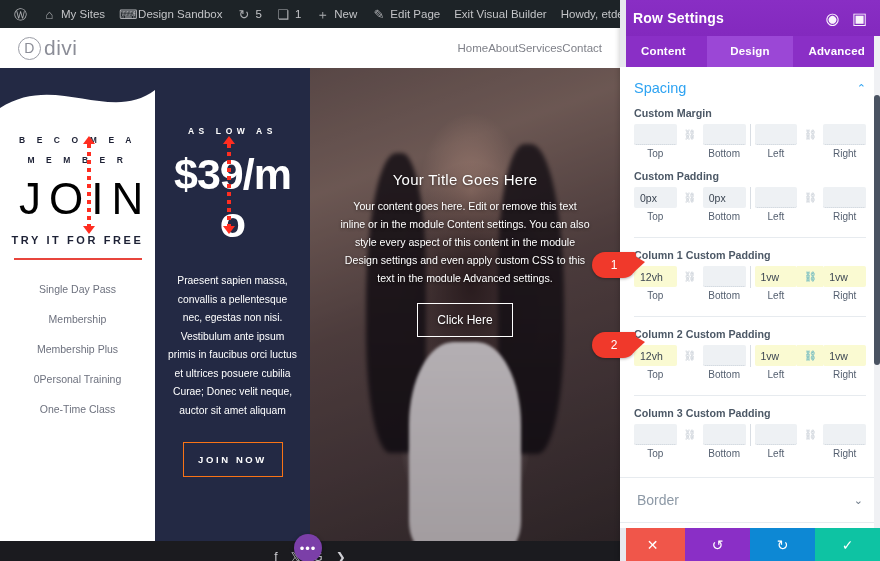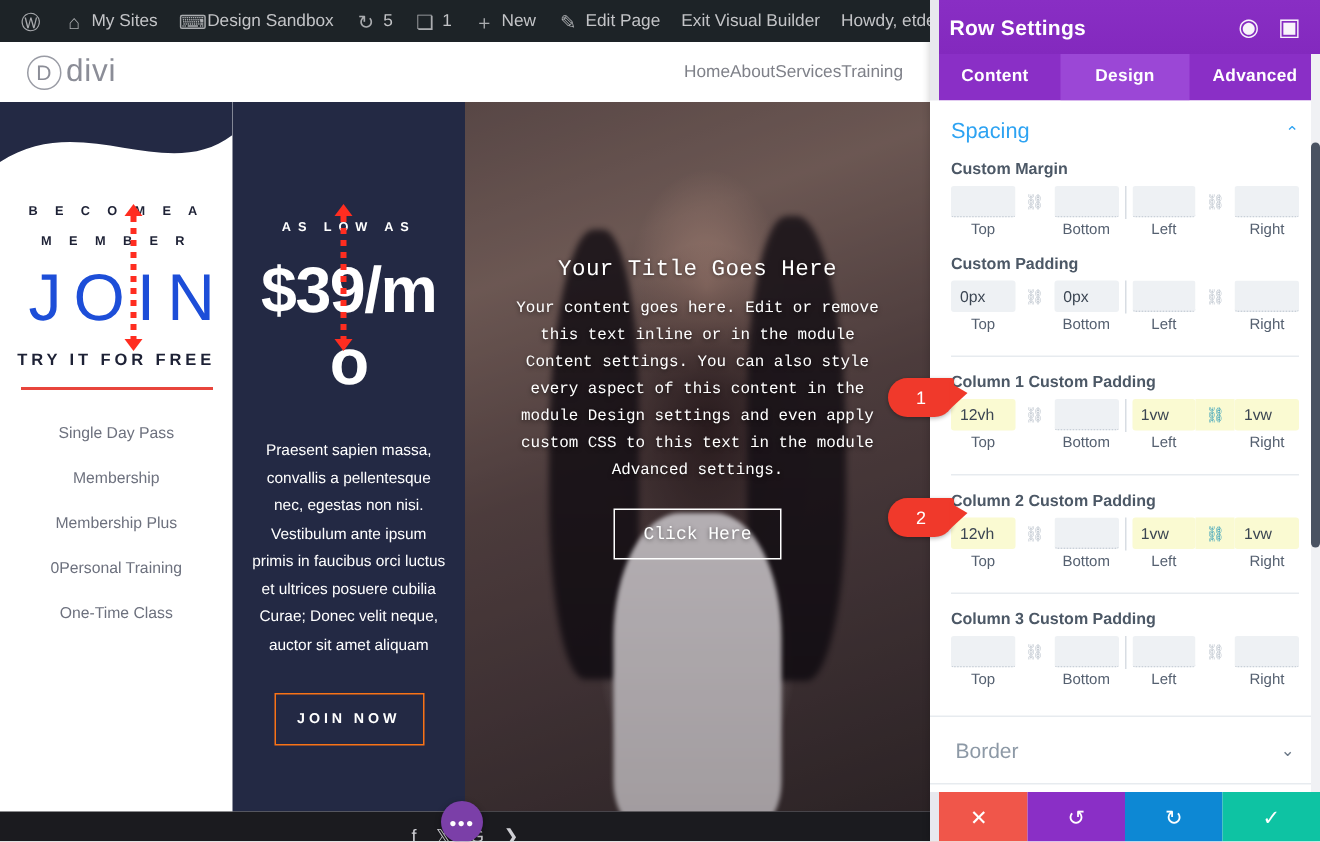--- a/index.html
+++ b/index.html
@@ -27,34 +27,34 @@
   .logo { display:flex; align-items:center; gap:3px; color:#8b8d97; font-size:21px; font-weight:300; letter-spacing:.5px;}
   .logo-d { width:23px; height:23px; border:1.3px solid #9a9ca5; border-radius:50%; font-size:14px;
       display:flex; align-items:center; justify-content:center; color:#8b8d97; }
   .navmenu { margin-left:auto; display:flex; font-size:11.5px; color:#7f8189; }
 
   
   .hero { position:relative; display:flex; height:full; height:473px; }
   .col { position:relative; overflow:hidden; }
   .col1 { width:155px; background:#fff; }
   .col2 { width:155px; background:#232944; }
-  .col3 { flex:1; background:#2a2238;font-family:Liberation Mono, monospace; }
+  .col3 { flex:1; background:#2a2238; }
 
   
   .curve { position:absolute; top:0; left:0; width:100%; height:48px; }
 
   .c1inner { padding: 62px 11px 0; text-align:center; }
   .eyebrow { font-size:8.5px; letter-spacing:4.6px; color:#1d2135; font-weight:700; line-height:20px; }
-  .bigjoin { font-size:44px; letter-spacing:8px; color:#1d4ed8; font-weight:300; line-height:58px; margin-left:8px;}
+  .bigjoin { font-size:44px; letter-spacing:8px; color:#000000; font-weight:300; line-height:58px; margin-left:8px;}
   .tryfree { font-size:11px; letter-spacing:2.6px; color:#1d2135; font-weight:700; margin-top:6px;}
   .redline { width:128px; height:2px; background:#e8453c; margin:12px auto 0; }
   .plist { margin-top:14px; }
   .plist div { font-size:10.5px; color:#6d717e; padding:9px 0; }
 
-  .c2inner { padding:58px 9px 0; text-align:center; color:#fff;margin-top:20px; }
+  .c2inner { padding:58px 9px 0; text-align:center; color:#fff; }
   .aslow { font-size:8.5px; letter-spacing:4.6px; font-weight:700; }
   .price { font-size:43px; font-weight:800; letter-spacing:-1px; line-height:48px; margin-top:14px; word-break:break-all;}
   .lorem { font-size:10.3px; line-height:18.5px; margin-top:26px; padding:0 3px; }
   .joinnow {
     margin:22px auto 0; width:100px; border:1px solid #f97316; color:#fff;
     font-size:9.5px; letter-spacing:2.6px; font-weight:700; padding:11px 0; text-align:center;
   }
 
   
   .photo { position:absolute; inset:0; overflow:hidden; }
@@ -210,21 +210,21 @@
 
     <div class="siteheader">
       <div class="logo">
         <span class="logo-d">D</span>
         <span>divi</span>
       </div>
       <div class="navmenu">
         <span>Home</span>
         <span>About</span>
         <span>Services</span>
-        <span>Training</span>
+        <span>Contact</span>
       </div>
     </div>
 
     <div class="hero">
 
       <div class="col col1">
         <svg class="curve" viewBox="0 0 155 48" preserveAspectRatio="none">
           <path d="M0,0 L155,0 L155,22 C110,56 55,4 0,40 Z" fill="#232944"></path>
         </svg>
         <div class="c1inner">

